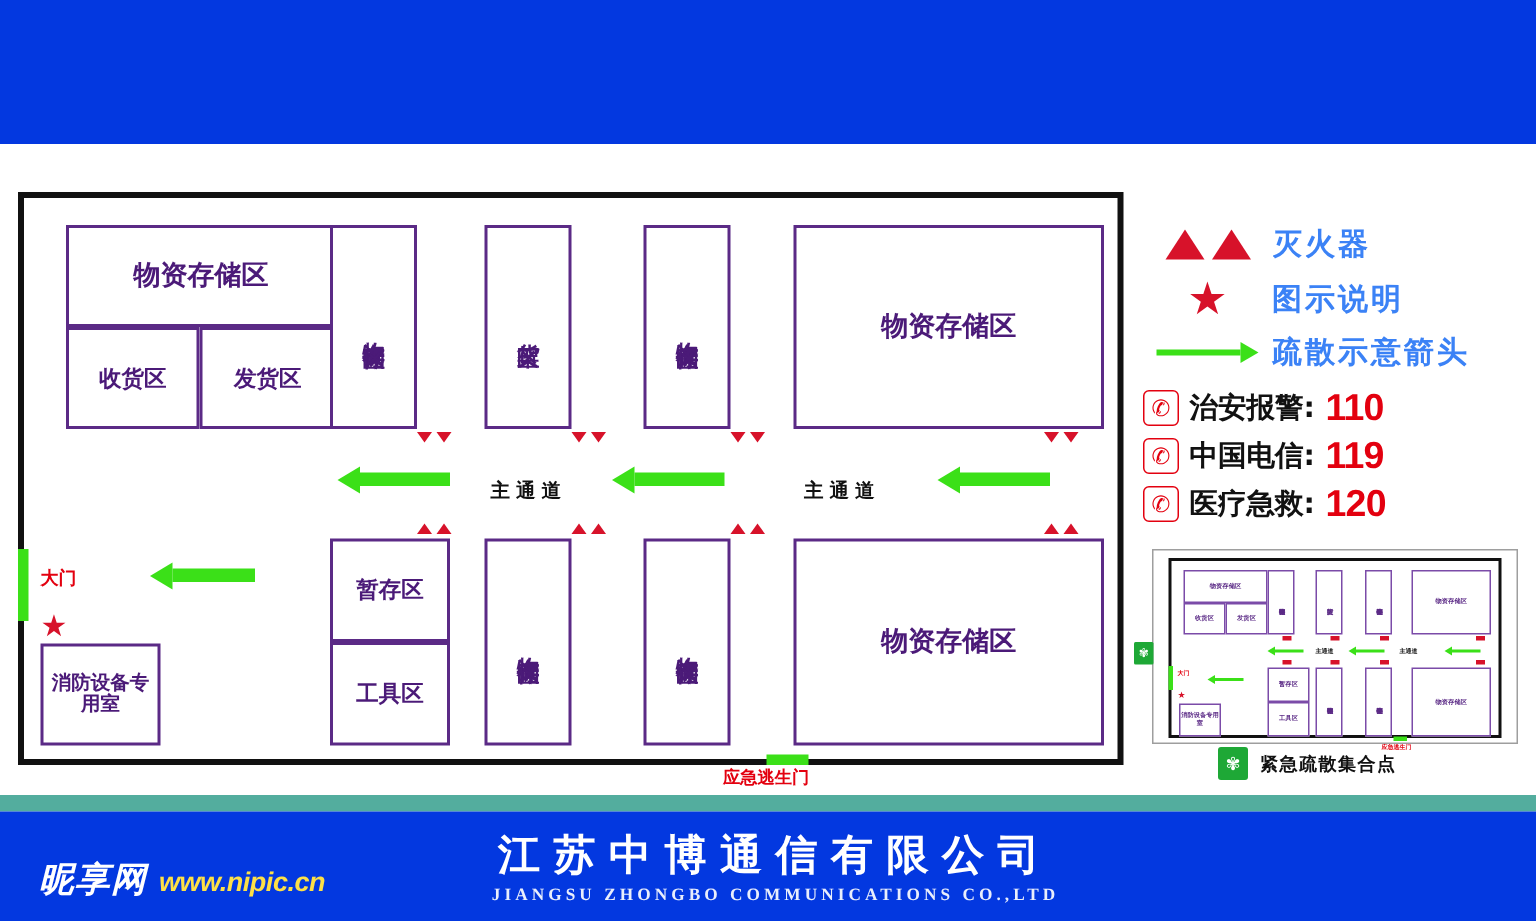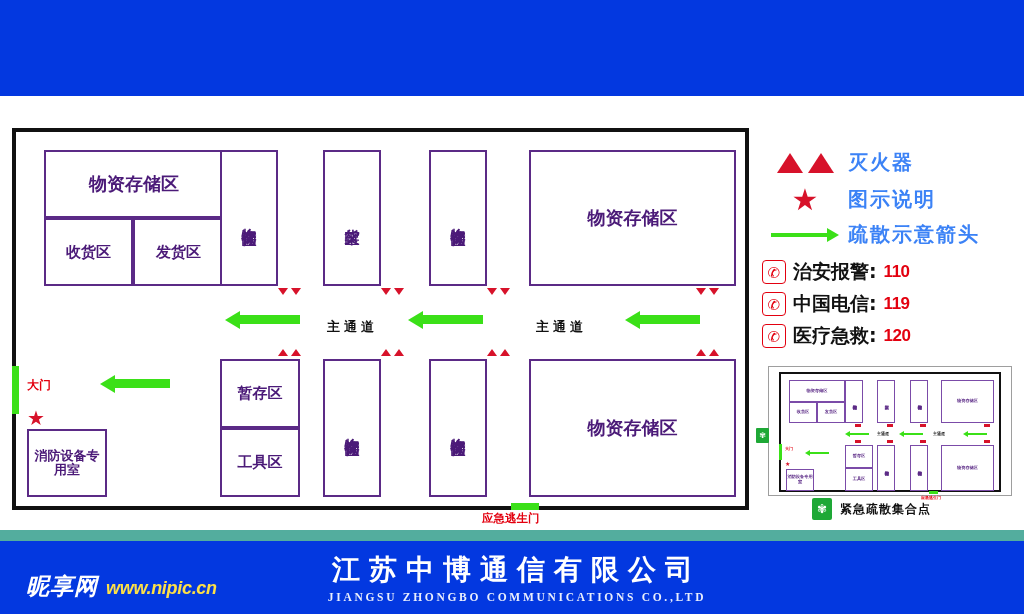--- a/index.html
+++ b/index.html
@@ -104,21 +104,21 @@
   .phone-row { display:flex; align-items:center; gap:7px; height:32px; }
   .phone-box {
     width:24px; height:24px; border:1.5px solid #E3000F; border-radius:4px;
     display:flex; align-items:center; justify-content:center;
     color:#E3000F; font-size:15px; line-height:1;
   }
   .phone-label {
     font-family:"DejaVu Sans", sans-serif; font-size:19px; font-weight:bold; color:#111;
   }
   .phone-num {
-    font-family:"Liberation Sans", sans-serif; font-size:17px; font-weight:bold; color:#E3000F;
+    font-family:"Liberation Sans", sans-serif; font-size:25px; font-weight:bold; color:#E3000F;
     letter-spacing:-0.5px;
   }
 
   
   .mini {
     position:absolute; left:768px; top:366px; width:244px; height:130px;
     border:1px solid #9E9E9E; background:#fff;
   }
   .mini-inner { position:absolute; left:10px; top:5px; width:222px; height:120px; border:2px solid #111; }
   .mroom { position:absolute; border:1px solid #7B4BA8; background:#fff;

